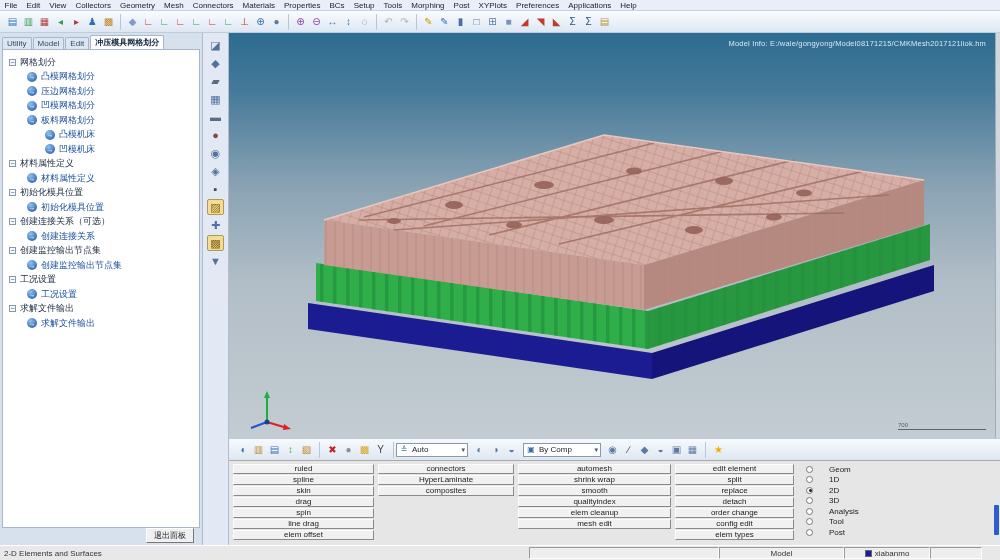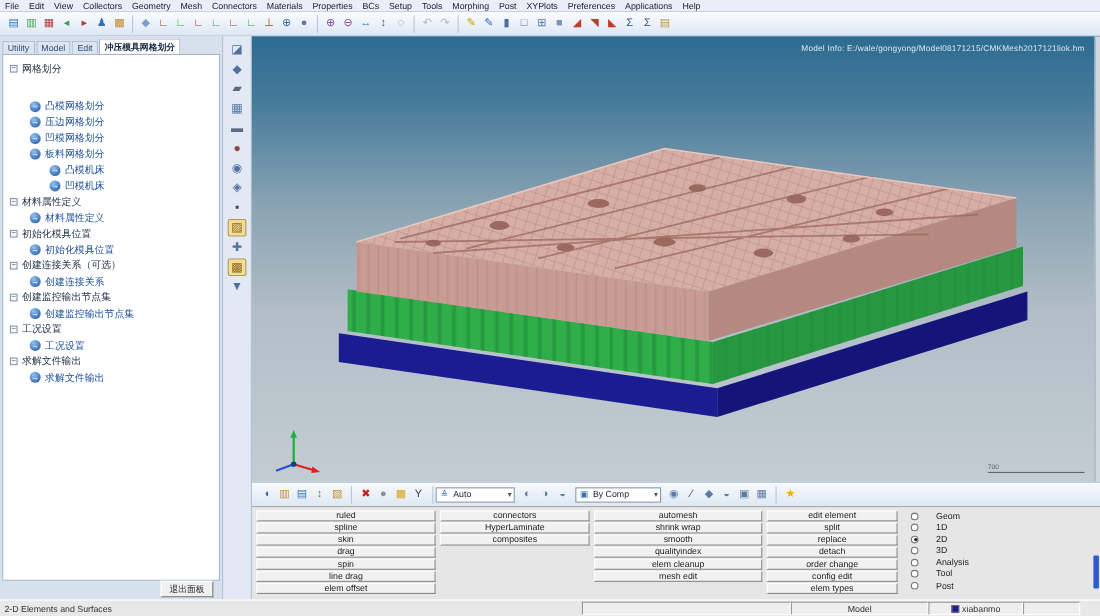--- a/index.html
+++ b/index.html
@@ -161,21 +161,21 @@
           <span class="tab">Utility</span>
           <span class="tab">Model</span>
           <span class="tab">Edit</span>
           <span class="tab active">冲压模具网格划分</span>
         </div>
       <div class="tree">
           <div class="tree-row" style="padding-left: 4px;">
             <span class="texp">−</span>
             <span class="tlabel-group">网格划分</span>
           </div>
-          <div class="tree-row" style="padding-left: 22px; margin-top: 20px;">
+          <div class="tree-row" style="padding-left: 22px;">
             <span class="tball">→</span>
             <span class="tlabel-item">凸模网格划分</span>
           </div>
           <div class="tree-row" style="padding-left: 22px;">
             <span class="tball">→</span>
             <span class="tlabel-item">压边网格划分</span>
           </div>
           <div class="tree-row" style="padding-left: 22px;">
             <span class="tball">→</span>
             <span class="tlabel-item">凹模网格划分</span>
@@ -366,21 +366,21 @@
             <span class="icon" style="color: rgb(93, 123, 160);">▣</span>
             <span class="icon" style="color: rgb(93, 123, 160);">▦</span>
           </span>
         <span class="tbsep"></span>
         <span class="tbgroup">
             <span class="icon" style="color: rgb(240, 176, 0);">★</span>
           </span>
       </div>
 
       <div class="panel">
-        <div class="pcol" style="width:163px">
+        <div class="pcol" style="width:141px">
             <div class="pbtn">ruled</div>
             <div class="pbtn">spline</div>
             <div class="pbtn">skin</div>
             <div class="pbtn">drag</div>
             <div class="pbtn">spin</div>
             <div class="pbtn">line drag</div>
             <div class="pbtn">elem offset</div>
           </div>
         <div class="pcol" style="width:136px">
             <div class="pbtn">connectors</div>

